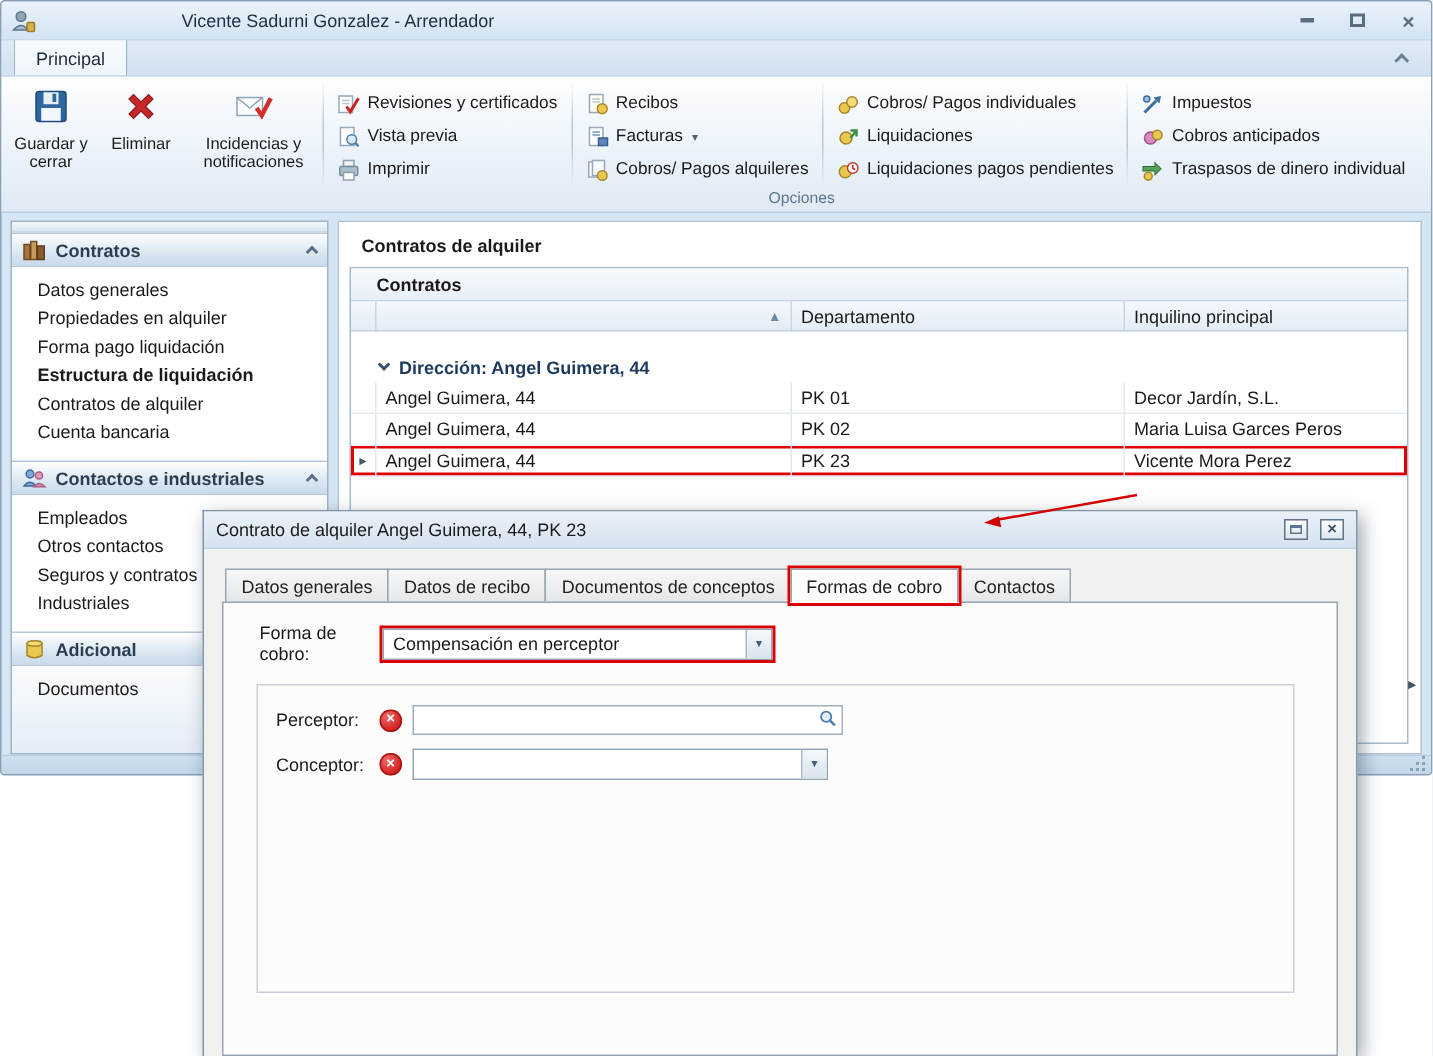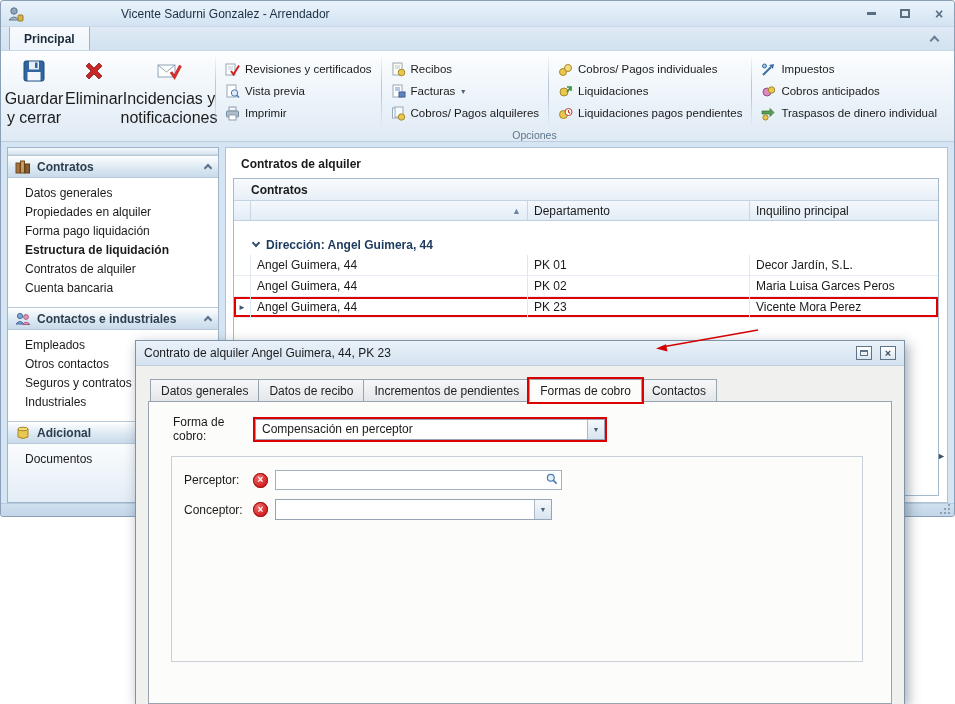--- a/index.html
+++ b/index.html
@@ -17,34 +17,34 @@
   .titlebar .title{position:absolute;left:120px;right:120px;text-align:left;color:#1c2f45;}
   .app-icon{width:20px;height:18px;display:flex;align-items:center;}
   .win-controls{margin-left:auto;display:flex;gap:16px;align-items:center;z-index:2;color:#5a6e82;}
   .wc{width:18px;height:14px;display:flex;align-items:center;justify-content:center;}
   .wc-min i{display:block;width:9px;height:3px;background:#5a6e82;}
   .wc-max i{display:block;width:10px;height:9px;border:2px solid #5a6e82;}
   .wc-close{font-weight:bold;font-size:14px;}
 
   .tabrow{height:23px;display:flex;align-items:flex-end;padding:0 8px;background:linear-gradient(#dfeaf5,#d2e2f0);}
   .ribbon-tab{padding:17px 14px 4px;background:linear-gradient(#fcfdff,#eef5fb);border:1px solid #9db3c8;
-    border-bottom:none;border-radius:3px 3px 0 0;color:#1a2a3a;font-weight:bold;}
+    border-bottom:none;border-radius:3px 3px 0 0;color:#1a2a3a;}
   .ribbon-collapse{margin-left:auto;margin-bottom:4px;width:24px;height:15px;display:flex;align-items:center;justify-content:center;}
   .chev-up{width:7px;height:7px;border-left:2px solid #6a8095;border-top:2px solid #6a8095;transform:rotate(45deg);margin-top:4px;}
 
   .ribbon{height:92px;background:linear-gradient(#fdfeff,#eaf2f9 60%,#e0eaf4);
     border-top:1px solid #c8d8e7;border-bottom:1px solid #b9cddf;display:flex;padding:2px 4px 0;}
   .rgroup{display:flex;flex-direction:column;}
   .rbody{display:flex;flex:1;align-items:flex-start;}
   .rcaption{height:15px;font-size:10.5px;color:#5e7589;text-align:center;line-height:13px;}
   .rsep{width:1px;margin:3px 2px;align-self:stretch;
     background:linear-gradient(180deg,rgba(160,180,200,.05),#b9c9d9 40%,#b9c9d9 60%,rgba(160,180,200,.05));}
   .rspacer{flex:1;}
   .bigbtn{display:flex;flex-direction:column;align-items:center;gap:2px;padding:5px 3px 2px;border-radius:3px;
-    text-align:center;line-height:1.15;color:#1c1c1c;font-size:16px;}
+    text-align:center;line-height:1.15;color:#1c1c1c;font-size:11px;}
   .bb-save{width:58px;} .bb-del{width:54px;} .bb-inc{width:88px;} .bb-close{width:54px;}
   .scol{display:flex;flex-direction:column;gap:2px;padding:6px 2px 0;}
   .sbtn{display:flex;align-items:center;gap:5px;height:20px;padding:0 5px;border-radius:2px;font-size:11.5px;white-space:nowrap;}
   .drop{font-size:8px;color:#4a617a;margin-left:1px;}
   .icon15{width:15px;height:15px;flex:none;display:flex;}
 
   
   .workspace{flex:1;display:flex;gap:6px;padding:5px 6px 0;}
   .sidebar{width:212px;border:1px solid #9fb4c8;display:flex;flex-direction:column;
     background:linear-gradient(180deg,#ffffff 0 80%,#e3edf6);}
@@ -115,21 +115,21 @@
     background:radial-gradient(#ffffff,#e8edf1);position:relative;flex:none;}
   .radio.checked .rb::after{content:"";position:absolute;inset:3px;border-radius:50%;
     background:radial-gradient(circle at 35% 30%,#8fd0ef,#2f7fb8 75%);}
   .radio2{margin-left:148px;}
   .formrow{display:flex;align-items:center;margin:0 0 13px 8px;}
   .flabel1{width:82px;}
   .combo{height:21px;border:1px solid #95a5b5;background:#fff;display:flex;align-items:stretch;}
   .combo .cval{flex:1;display:flex;align-items:center;padding:0 6px;white-space:nowrap;overflow:hidden;}
   .combo .cbtn{width:17px;border-left:1px solid #aab8c6;background:linear-gradient(#f4f8fb,#d8e4ee);
     display:flex;align-items:center;justify-content:center;font-size:7px;color:#44607c;}
-  .combo.red{width:350px;box-shadow:0 0 0 2px #dd0000;}
+  .combo.red{width:260px;box-shadow:0 0 0 2px #dd0000;}
   .fieldsbox{width:692px;height:206px;border:1px solid #c9d0d7;margin-left:6px;padding:13px 12px;background:#fcfcfb;}
   .fieldrow{display:flex;align-items:center;margin-bottom:9px;gap:7px;}
   .flabel2{width:62px;}
   .erricon{width:15px;height:15px;border-radius:50%;flex:none;color:#fff;font-weight:bold;font-size:10px;
     display:flex;align-items:center;justify-content:center;line-height:1;
     background:radial-gradient(circle at 35% 30%,#f16a6a,#cf1d1d 72%);box-shadow:inset 0 0 0 1px #a81414;}
   .tfield{width:287px;height:20px;border:1px solid #9fb0c0;background:#fff;display:flex;align-items:center;}
   .tfield input{border:none;outline:none;flex:1;height:100%;padding:0 4px;font:inherit;background:transparent;}
   .searchbtn{width:18px;height:100%;display:flex;align-items:center;justify-content:center;flex:none;}
   .combo.plain{width:277px;}
@@ -496,21 +496,21 @@
           <i></i>
         </span>
       <span class="dc dc-close">×</span>
     </span>
   </div>
 
   <div class="dbody">
     <div class="dtabs">
       <div class="dtab">Datos generales</div>
       <div class="dtab">Datos de recibo</div>
-      <div class="dtab">Incrementos de pendientes</div>
+      <div class="dtab">Documentos de conceptos</div>
       <div class="dtab active">Formas de cobro</div>
       <div class="dtab">Contactos</div>
     </div>
 
     <div class="dpanel">
 
 
       <div class="formrow">
         <span class="flabel1">Forma de cobro:</span>
         <div class="combo red">

